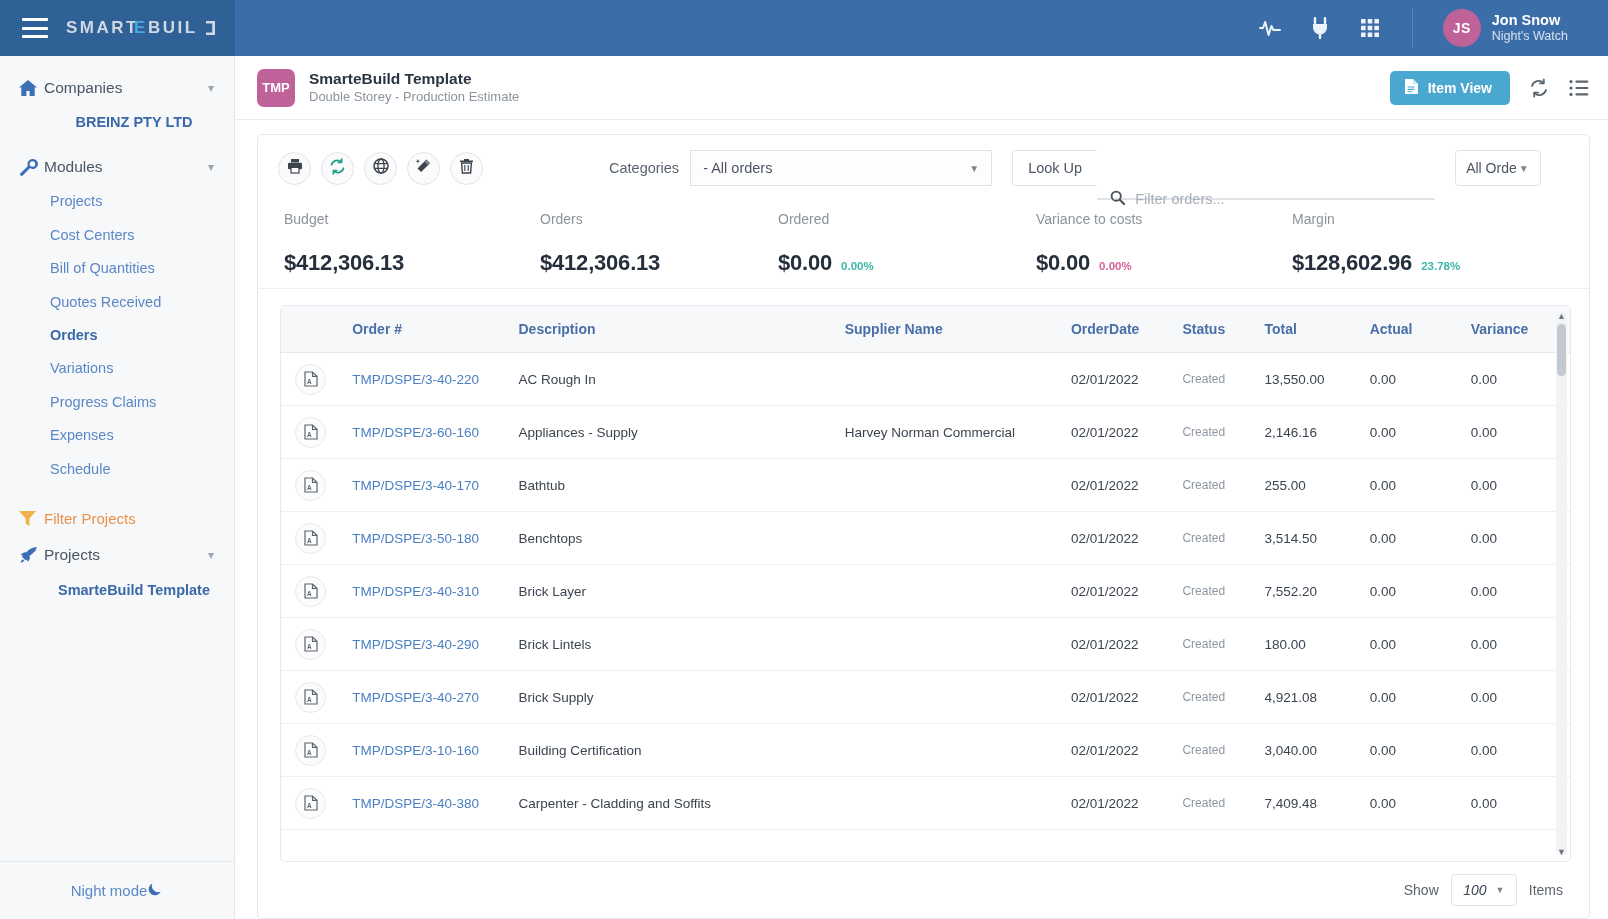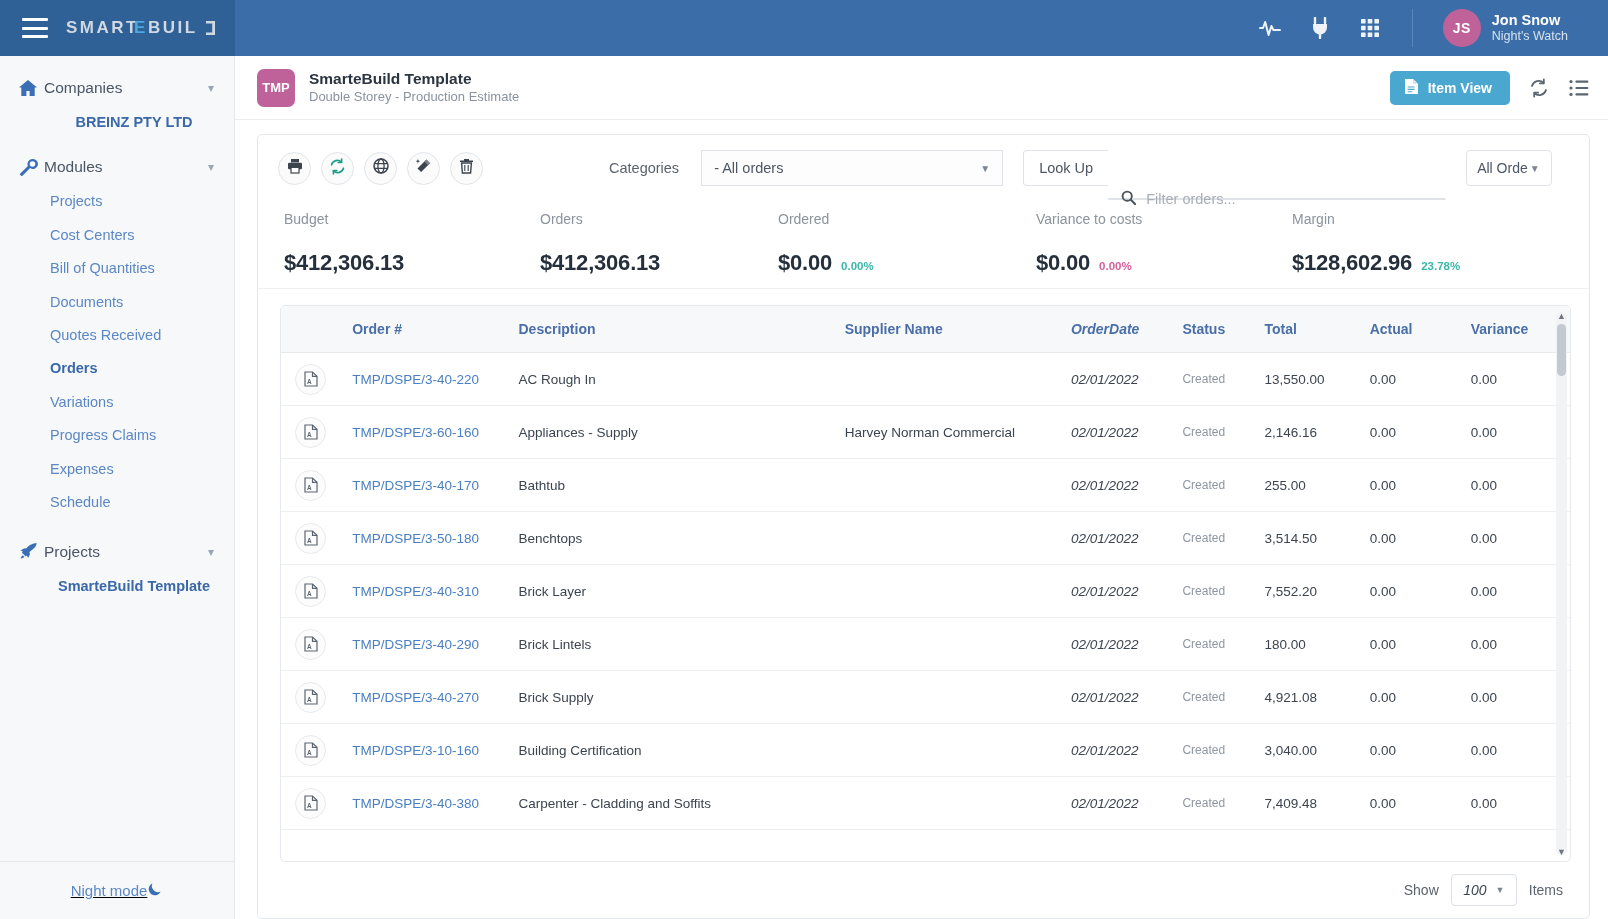--- a/index.html
+++ b/index.html
@@ -62,21 +62,21 @@
   }
   .side-sub.strong { font-weight: bold; color: #3a68a8; text-align: center; }
   .side-sub.active { font-weight: bold; color: #3a68a8; }
   .side-filter {
     display: flex; align-items: center; padding: 10px 16px 10px 18px; cursor: pointer;
   }
   .side-filter .gicon { width: 26px; flex: 0 0 26px; display: flex; align-items: center; }
   .side-filter .flabel { font-size: 15px; color: #e8924a; }
   .sidebar-foot {
     height: 58px; flex: 0 0 58px; border-top: 1px solid #e3e6ea;
-    display: flex; align-items: center; justify-content: center; gap: 0; cursor: pointer; text-decoration: underline;
+    display: flex; align-items: center; justify-content: center; gap: 0; cursor: pointer;
   }
   .sidebar-foot .nmlabel { font-size: 15px; color: #5b87c4; }
 
   
   .main { flex: 1; min-width: 0; display: flex; flex-direction: column; background: #ffffff; }
 
   .project-bar {
     height: 64px; flex: 0 0 64px; display: flex; align-items: center;
     padding: 0 18px 0 22px; border-bottom: 1px solid #e9ecef; background: #fff;
   }
@@ -104,21 +104,21 @@
 
   
   .tool-row { height: 66px; flex: 0 0 66px; display: flex; align-items: center; padding: 0 18px 0 20px; }
   .circle-btn {
     width: 33px; height: 33px; border-radius: 50%; border: 1px solid #e0e4e8;
     background: #fbfbfc; display: flex; align-items: center; justify-content: center;
     cursor: pointer; margin-right: 10px;
   }
   .cat-label { font-size: 14.5px; color: #5a636e; margin-left: 116px; }
   .cat-select {
-    margin-left: 22px; width: 302px; height: 36px; border: 1px solid #dfe3e8; border-radius: 0;
+    margin-left: 11px; width: 302px; height: 36px; border: 1px solid #dfe3e8; border-radius: 0;
     background: #fdfdfe; display: flex; align-items: center; padding: 0 12px;
     font-size: 14.5px; color: #4d5663; cursor: pointer;
   }
   .cat-select .caret { margin-left: auto; color: #7b8694; font-size: 10px; }
   .lookup-group { margin-left: 20px; display: flex; align-items: stretch; height: 36px; }
   .lookup-btn {
     border: 1px solid #dfe3e8; border-right: none; border-radius: 4px 0 0 4px;
     background: #fff; padding: 0 15px; display: flex; align-items: center;
     font-size: 14.5px; color: #4d5663; cursor: pointer; font-family: inherit;
   }
@@ -158,21 +158,21 @@
     text-align: left; padding: 15px 6px; border-bottom: 1px solid #e6e9ed;
   }
   tbody td {
     font-size: 13.5px; color: #3b4插; padding: 0 6px; height: 53px;
     border-bottom: 1px solid #edf0f3; color: #3b444f; vertical-align: middle;
   }
   .c-icon { width: 62px; padding-left: 14px !important; }
   .c-order { width: 158px; }
   .c-desc { width: 310px; }
   .c-supp { width: 215px; }
-  .c-date { width: 106px; font-style: italic; }
+  .c-date { width: 106px; }
   .c-status { width: 78px; }
   .c-total { width: 100px; }
   .c-actual { width: 96px; }
   .c-var { width: 100px; }
   .doc-circle {
     width: 31px; height: 31px; border-radius: 50%; border: 1px solid #e6e9ed;
     background: #fcfcfd; display: flex; align-items: center; justify-content: center; cursor: pointer;
   }
   .order-link { color: #4a7fc1; text-decoration: none; font-size: 13.5px; cursor: pointer; }
   .status-cell { font-size: 12px; color: #8d96a1; }
@@ -287,30 +287,37 @@
             <svg width="20" height="18" viewBox="0 0 20 18">
                 <path d="M14.5 1a5 5 0 0 0-4.6 6.9L1.6 16.2l2.2 2.2 8.3-8.3A5 5 0 1 0 14.5 1zm0 2.2a2.8 2.8 0 1 1 0 5.6 2.8 2.8 0 0 1 0-5.6z" fill="#3a6fb5"></path>
               </svg>
           </span>
           <span class="glabel">Modules</span>
           <span class="gchev">▾</span>
         </div>
         <a class="side-sub">Projects</a>
         <a class="side-sub">Cost Centers</a>
         <a class="side-sub">Bill of Quantities</a>
-        <a class="side-sub">Documents</a>
         <a class="side-sub">Quotes Received</a>
         <a class="side-sub active">Orders</a>
         <a class="side-sub">Variations</a>
         <a class="side-sub">Progress Claims</a>
         <a class="side-sub">Expenses</a>
         <a class="side-sub">Schedule</a>
 
         <div style="height:14px"></div>
 
+        <div class="side-filter">
+          <span class="gicon">
+            <svg width="19" height="17" viewBox="0 0 19 17">
+                <path d="M1 1h17l-6.6 7.6V16l-3.8-2.4V8.6z" fill="#f1b24a"></path>
+              </svg>
+          </span>
+          <span class="flabel">Filter Projects</span>
+        </div>
 
         <div class="side-group">
           <span class="gicon">
             <svg width="20" height="19" viewBox="0 0 20 19">
                 <path d="M18.6 1c-4 .1-7.4 2-10.2 5.2L6 6.6 2.4 8.4l2.5 1.2-1 1.1 3.9 3.9 1.1-1 1.2 2.5 1.8-3.6-.4-2.4C14.7 7.3 18.5 5 18.6 1z" fill="#3a6fb5"></path>
                 <path d="M4.6 13.2c-1.4.8-1.9 3.5-1.9 3.5s2.7-.5 3.5-1.9z" fill="#3a6fb5"></path>
               </svg>
           </span>
           <span class="glabel">Projects</span>
           <span class="gchev">▾</span>

